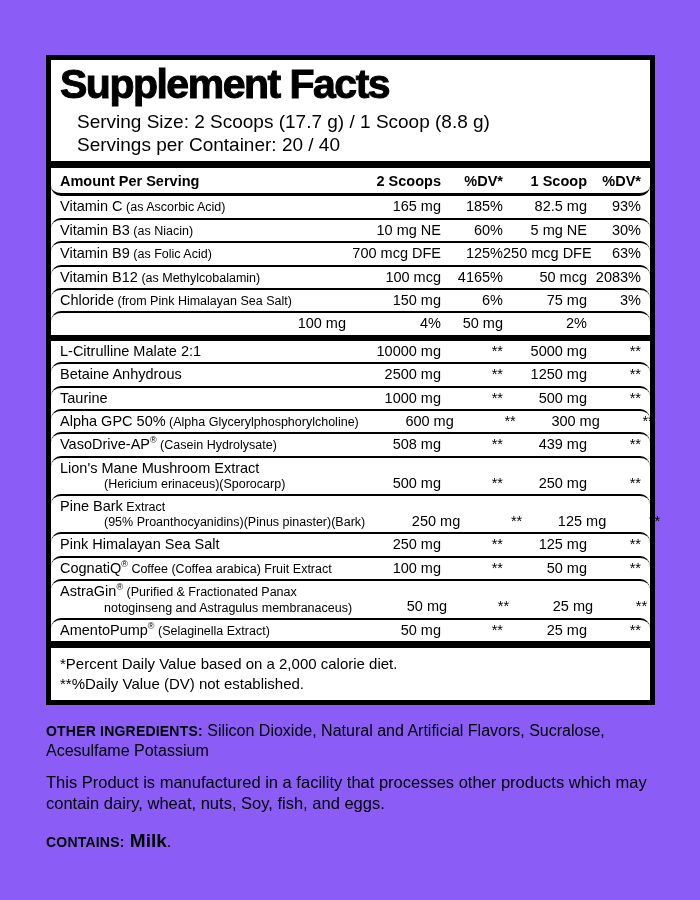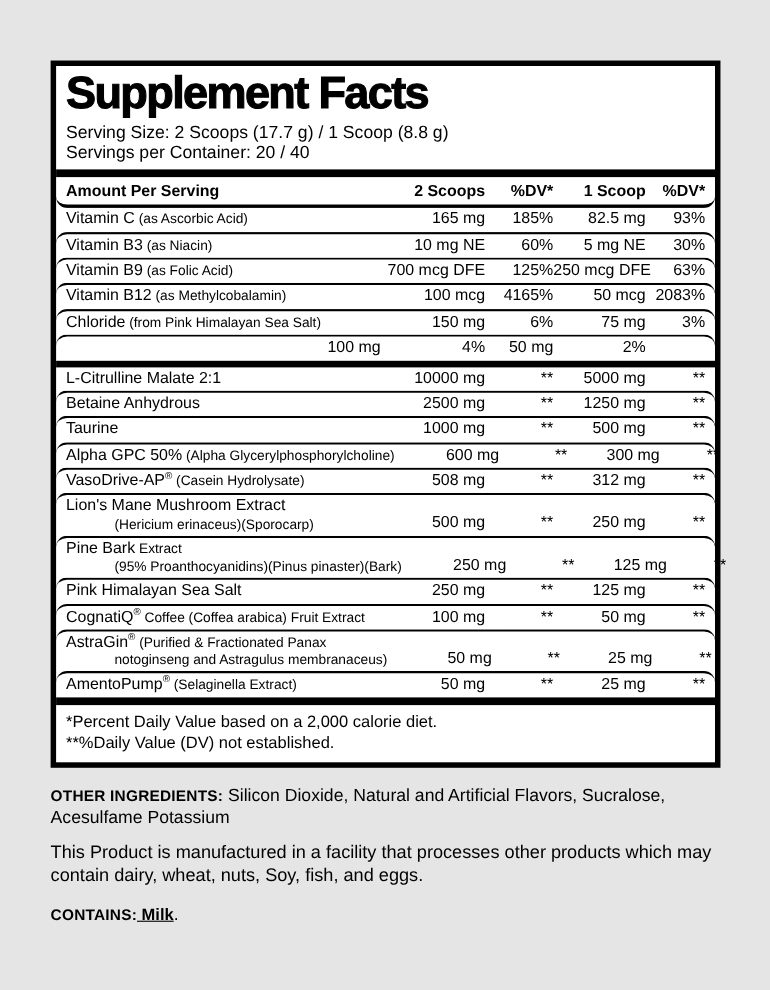--- a/index.html
+++ b/index.html
@@ -1,42 +1,42 @@
 <!DOCTYPE html>
 <html><head>
 <meta charset="utf-8">
 <style>
   html,body{margin:0;padding:0;background:#ffffff;}
-  .sheet{position:relative;width:700px;height:900px;background:#e5e5e5;color:#000;
+  .sheet{position:relative;width:700px;height:900px;background:#8b5cf6;color:#000;
          font-family:"Liberation Sans",sans-serif;overflow:hidden;}
   .facts-box{margin:55px 45px 0 46px;border:5px solid #000;background:#fff;}
   .intro{padding:3px 9px 5px;}
   .title{font-size:41px;font-weight:bold;letter-spacing:-1.5px;line-height:1.02;
          -webkit-text-stroke:1px #000;margin:1px 0 5px;}
-  .serving-line{font-size:16px;line-height:1.2;}
+  .serving-line{font-size:19px;line-height:1.2;margin-left:17px;}
   .bar-thick{height:7px;background:#000;}
   .bar-mid{height:6px;background:#000;}
   .grid-cols{display:grid;grid-template-columns:1fr 95px 62px 84px 54px;border-radius:10px;}
   .thead{padding:5px 9px 4px;border-bottom:3px solid #000;font-weight:bold;font-size:14.5px;}
   .thead .col{text-align:right;white-space:nowrap;}
   .thead .col-name{text-align:left;}
   .row{padding:2px 9px;border-top:2px solid #000;font-size:14.5px;line-height:1.2;align-items:end;}
   .row.first{border-top:none;}
   .cell.val{text-align:right;white-space:nowrap;}
   .cell.name{white-space:nowrap;overflow:visible;}
   .cell.name .note{font-size:12.5px;}
   .cell.name .line2{font-size:12.5px;margin-left:44px;}
   .cell.name sup{font-size:9px;line-height:0;}
   .footnote{padding:6px 9px 7px;font-size:15px;line-height:1.3;}
   .below{margin:16px 42px 0 46px;}
   .oi{font-size:16px;line-height:1.25;margin:0 0 11px;}
   .lbl{font-weight:bold;font-size:14px;letter-spacing:0.2px;}
   .facility{font-size:16.5px;line-height:1.28;margin:0 0 16px;}
   .contains{font-size:16px;}
-  .contains .cval{font-weight:bold;font-size:15px;text-decoration:underline;}
+  .contains .cval{font-weight:bold;font-size:19px;}
 </style>
 </head>
 <body>
 
 <div class="sheet">
 
   <div class="facts-box">
 
     <div class="intro">
       <div class="title">Supplement Facts</div>
@@ -126,21 +126,21 @@
           <div class="cell name"><span class="main">Alpha GPC 50%</span><span class="note"> (Alpha Glycerylphosphorylcholine)</span></div>
           <div class="cell val">600 mg</div>
           <div class="cell val">**</div>
           <div class="cell val">300 mg</div>
           <div class="cell val">**</div>
         </div>
         <div class="row grid-cols">
           <div class="cell name"><span class="main">VasoDrive-AP</span><sup>®</sup><span class="note"> (Casein Hydrolysate)</span></div>
           <div class="cell val">508 mg</div>
           <div class="cell val">**</div>
-          <div class="cell val">312 mg</div>
+          <div class="cell val">439 mg</div>
           <div class="cell val">**</div>
         </div>
         <div class="row grid-cols">
           <div class="cell name"><span class="main">Lion's Mane Mushroom Extract</span><div class="line2">(Hericium erinaceus)(Sporocarp)</div></div>
           <div class="cell val">500 mg</div>
           <div class="cell val">**</div>
           <div class="cell val">250 mg</div>
           <div class="cell val">**</div>
         </div>
         <div class="row grid-cols">

